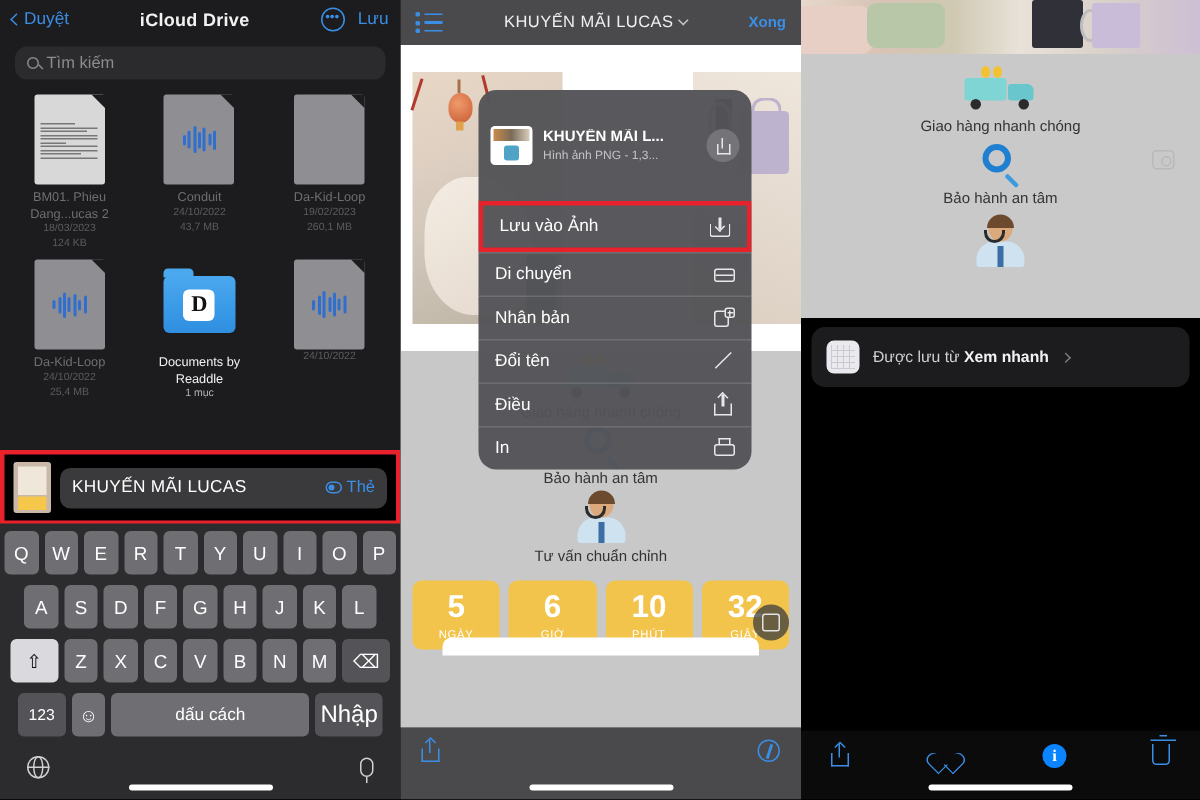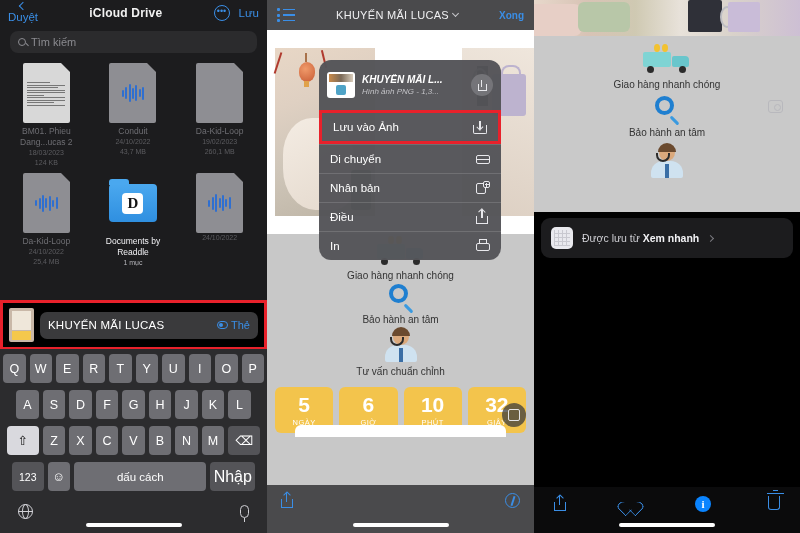--- a/index.html
+++ b/index.html
@@ -13,21 +13,21 @@
   .panel { position: relative; width: 267px; height: 533px; overflow: hidden; background: #000; }
   .panel.p2 { width: 267px; }
   .panel.p3 { width: 266px; }
 
   
   .p1 { background: #1c1c1e; }
   .p1-nav {
     height: 26px; display: flex; align-items: center; justify-content: space-between;
     padding: 0 8px; color: #fff;
   }
-  .p1-back { display: flex; align-items: center; gap: 2px; color: #3a8ee6; font-size: 11.5px; flex-direction: column; }
+  .p1-back { display: flex; align-items: center; gap: 2px; color: #3a8ee6; font-size: 11.5px; }
   .chev-l { width: 6px; height: 6px; border-left: 1.6px solid #3a8ee6; border-bottom: 1.6px solid #3a8ee6; transform: rotate(45deg); }
   .p1-title { font-size: 12px; font-weight: bold; color: #f2f2f2; letter-spacing: .2px; }
   .p1-right { display: flex; align-items: center; gap: 9px; }
   .ell-circ {
     width: 16px; height: 16px; border-radius: 50%; border: 1.3px solid #3a8ee6;
     display: flex; align-items: center; justify-content: center;
     color: #3a8ee6; font-size: 9px; line-height: 1; padding-bottom: 3px;
   }
   .p1-save { color: #3a8ee6; font-size: 11.5px; }
 
@@ -174,21 +174,21 @@
   .shareicon .ar::before { left:-3px; transform: rotate(-45deg); }
   .shareicon .ar::after { left:0px; transform: rotate(45deg); }
   .markupicon { width: 15px; height: 15px; border: 1.4px solid #3a8ee6; border-radius: 50%; position:relative; }
   .markupicon::after { content:""; position:absolute; left:6px; top:2px; width:2px; height:10px; background:#3a8ee6; transform: rotate(18deg); }
 
   
   .ctxcard {
     position: absolute; left: 52px; top: 30px; width: 182px; background: rgba(84,84,88,.97);
     border-radius: 12px; overflow: hidden; z-index: 10;
   }
-  .ctxhdr { display:flex; align-items:center; gap: 7px; padding: 12px 8px; font-style: italic; }
+  .ctxhdr { display:flex; align-items:center; gap: 7px; padding: 24px 8px; }
   .ctxthumb { width: 28px; height: 26px; background: #fff; border-radius: 3px; position: relative; overflow:hidden; }
   .ctxthumb::before { content:""; position:absolute; left:2px; top:2px; right:2px; height:8px; background: linear-gradient(90deg,#c98a4a,#7b6a58,#d9cdbc); }
   .ctxthumb::after { content:""; position:absolute; left:9px; top:13px; width:10px; height:10px; background:#4fa3c7; border-radius:2px; }
   .ctxinfo { flex: 1; min-width: 0; }
   .ctxname { color:#fff; font-size: 10px; font-weight: bold; white-space: nowrap; overflow:hidden; }
   .ctxsub { color:#c3c3c7; font-size: 8px; margin-top: 2px; white-space: nowrap; overflow:hidden; }
   .ctxshare { width: 22px; height: 22px; border-radius: 50%; background: rgba(120,120,124,.9); display:flex; align-items:center; justify-content:center; }
   .ctxshare .si { width: 9px; height: 11px; position:relative; }
   .ctxshare .si .bx { position:absolute; bottom:0; left:0; width:9px; height:7px; border:1.2px solid #e8e8ec; border-top:none; }
   .ctxshare .si .ar { position:absolute; top:0; left:3.8px; width:1.2px; height:7px; background:#e8e8ec; }
@@ -533,20 +533,26 @@
               </span>
           </div>
           <div class="ctxitem">
             <span class="lbl">Nhân bản</span>
             <span class="ic ic-dup">
                 <span class="r1"></span>
                 <span class="r2"></span>
               </span>
           </div>
           <div class="ctxitem">
+            <span class="lbl">Đổi tên</span>
+            <span class="ic ic-pen">
+                <span class="p"></span>
+              </span>
+          </div>
+          <div class="ctxitem">
             <span class="lbl">Điều</span>
             <span class="ic ic-exp">
                 <span class="b"></span>
                 <span class="a"></span>
               </span>
           </div>
           <div class="ctxitem">
             <span class="lbl">In</span>
             <span class="ic ic-print">
                 <span class="t"></span>

